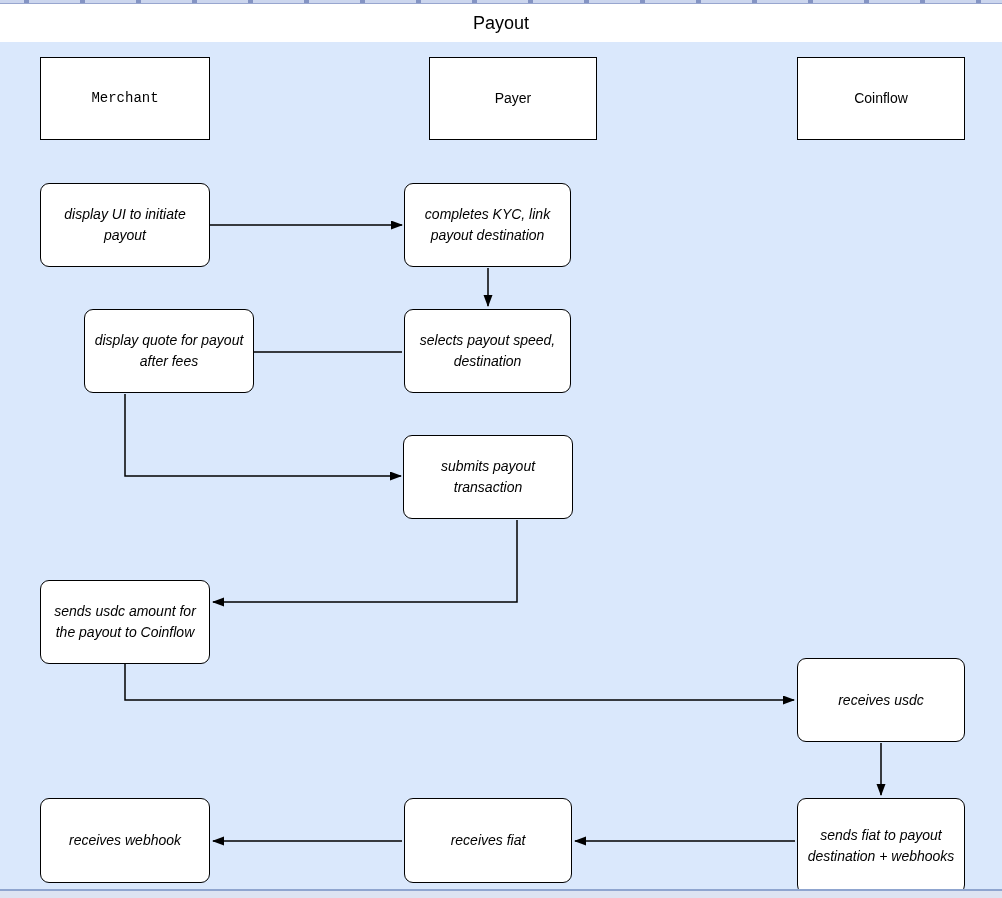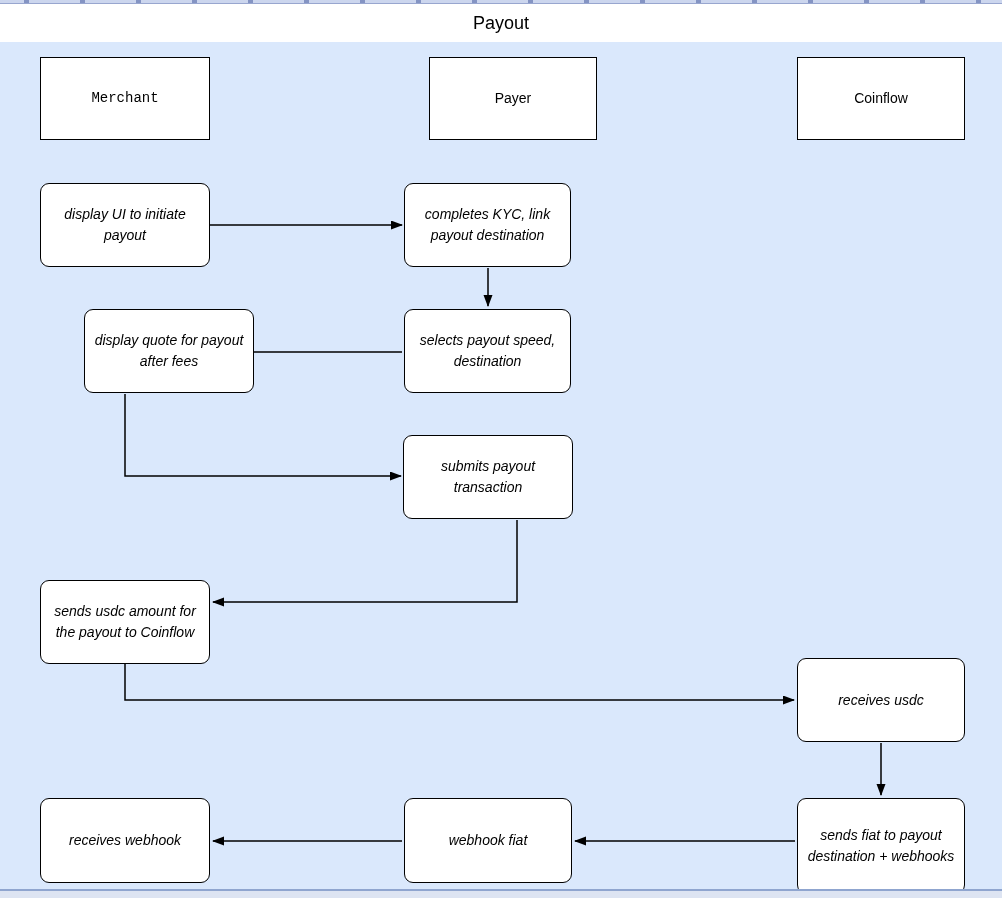--- a/index.html
+++ b/index.html
@@ -135,20 +135,20 @@
 <div class="node rounded" style="left:40px;  top:561px; width:170px; height:84px;margin-top:19px;">
     <span>sends usdc amount for the payout to Coinflow</span>
   </div>
 <div class="node rounded" style="left:797px; top:658px; width:168px; height:84px;">
     <span>receives usdc</span>
   </div>
 <div class="node rounded" style="left:797px; top:798px; width:168px; height:96px;">
     <span>sends fiat to payout destination + webhooks</span>
   </div>
 <div class="node rounded" style="left:404px; top:798px; width:168px; height:85px;">
-    <span>webhook fiat</span>
+    <span>receives fiat</span>
   </div>
 <div class="node rounded" style="left:40px;  top:798px; width:170px; height:85px;">
     <span>receives webhook</span>
   </div>
 
 <div class="scroll-line"></div>
 <div class="scroll-track"></div>
 
 </body></html>

